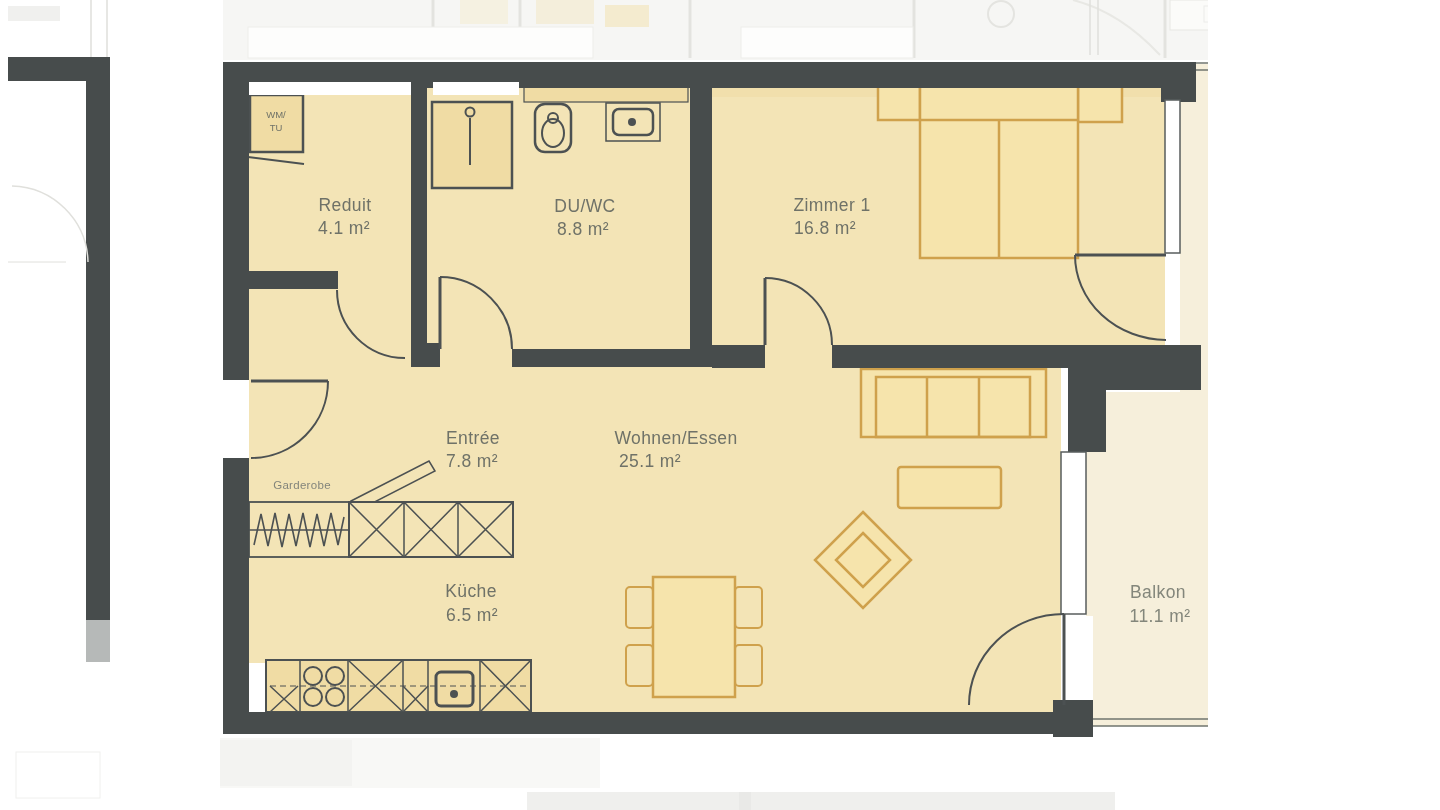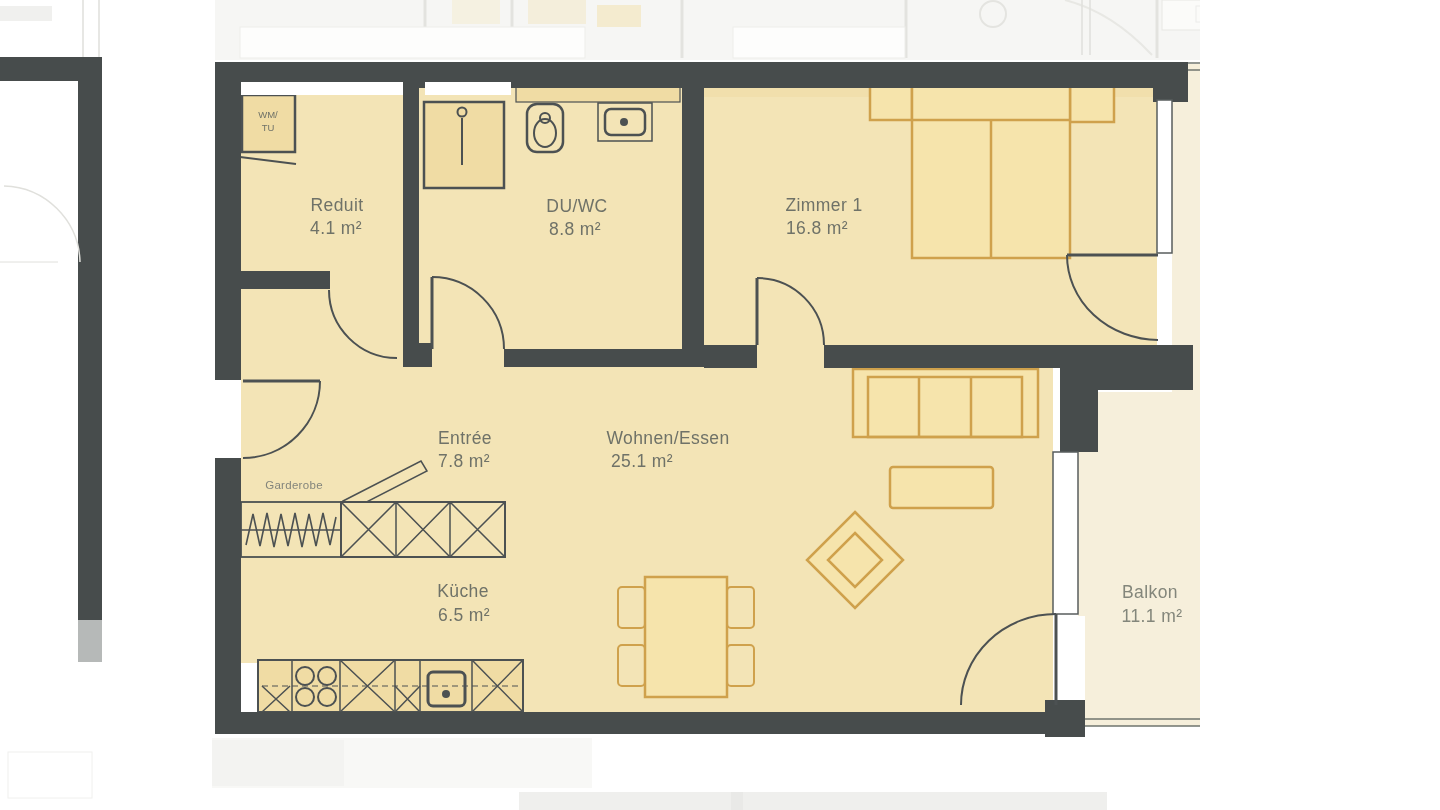--- a/index.html
+++ b/index.html
@@ -1,16 +1,16 @@
 <!DOCTYPE html>
 <html><head>
 <meta charset="utf-8">
 <style>
   html,body{margin:0;padding:0;background:#ffffff;}
-  .stage{position:relative;width:1200px;height:810px;background:#ffffff;overflow:hidden;}
+  .stage{position:relative;width:1200px;height:810px;background:#ffffff;overflow:hidden;margin-left:8px;}
   svg{display:block;}
   text{font-family:"Liberation Sans","DejaVu Sans",sans-serif;}
   .room-label{font-size:17.5px;fill:#6f7268;letter-spacing:.4px;}
   .room-label-light{font-size:17.5px;fill:#83867b;letter-spacing:.4px;}
   .small-label{font-size:11.5px;fill:#83857c;letter-spacing:.3px;}
   .tiny-label{font-size:9.5px;fill:#6f7268;}
   .wall{fill:#474c4c;}
   .floor{fill:#f3e4b6;}
   .balcony-floor{fill:#f6efdb;}
   .fixture{stroke:#4c5152;fill:#f0dca4;}

